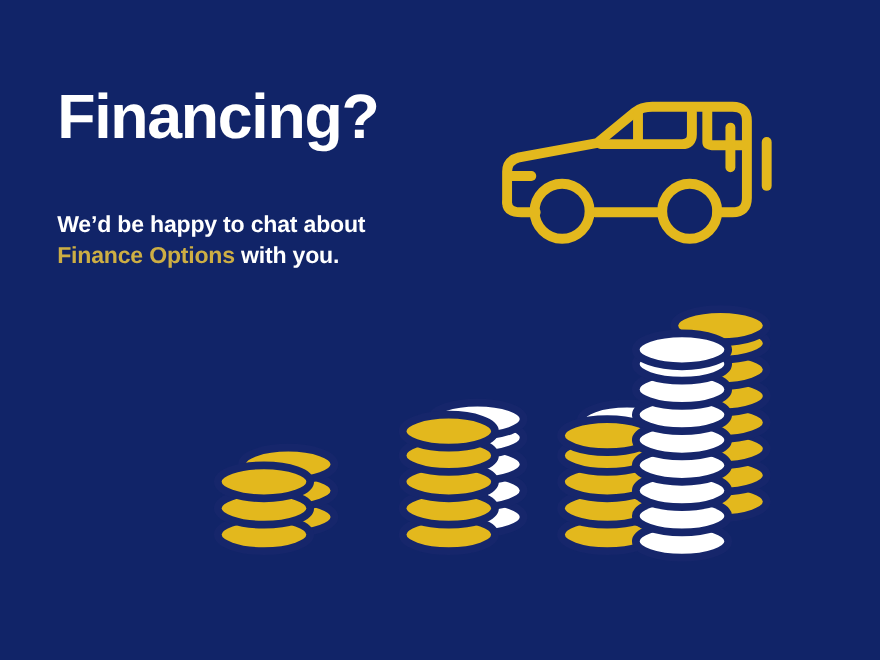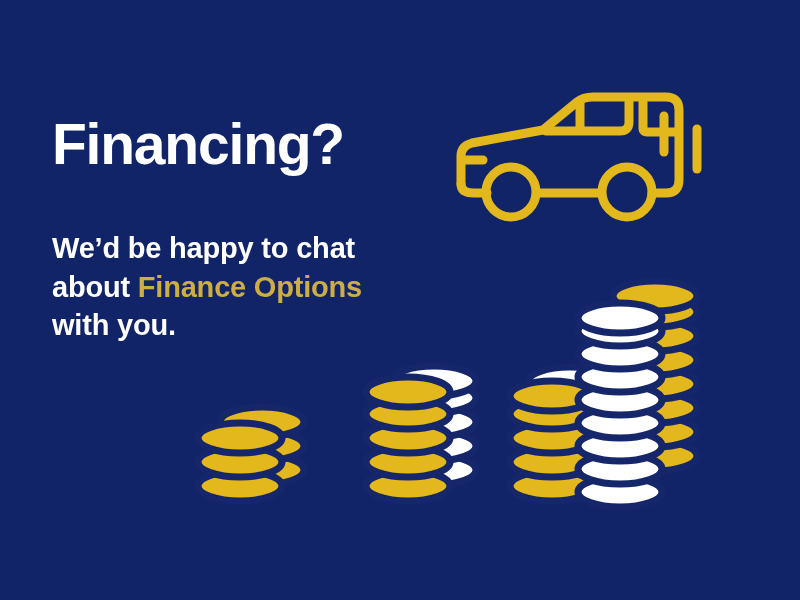--- a/index.html
+++ b/index.html
@@ -15,39 +15,38 @@
     overflow: hidden;
     font-family: "Liberation Sans", sans-serif;
   }
 
   
   #text-block {
     position: absolute;
     left: 52px;
     top: 78px;
     width: 360px;
-    margin-top: 38px;
   }
   #headline {
     font-family: "Liberation Sans", sans-serif;
     font-size: 57px;
     font-weight: bold;
     color: #ffffff;
     letter-spacing: -1.2px;
     line-height: 1.0;
     margin: 0;
     white-space: nowrap;
   }
   #subcopy {
     margin: 0;
     position: absolute;
     top: 113px;
     left: 0;
     width: 330px;
-    font-size: 29px;
+    font-size: 21px;
     font-weight: bold;
     line-height: 1.33;
     color: #ffffff;
     letter-spacing: -0.2px;
   }
   .gold-text {
     color: #cdae44;
   }
 
   

